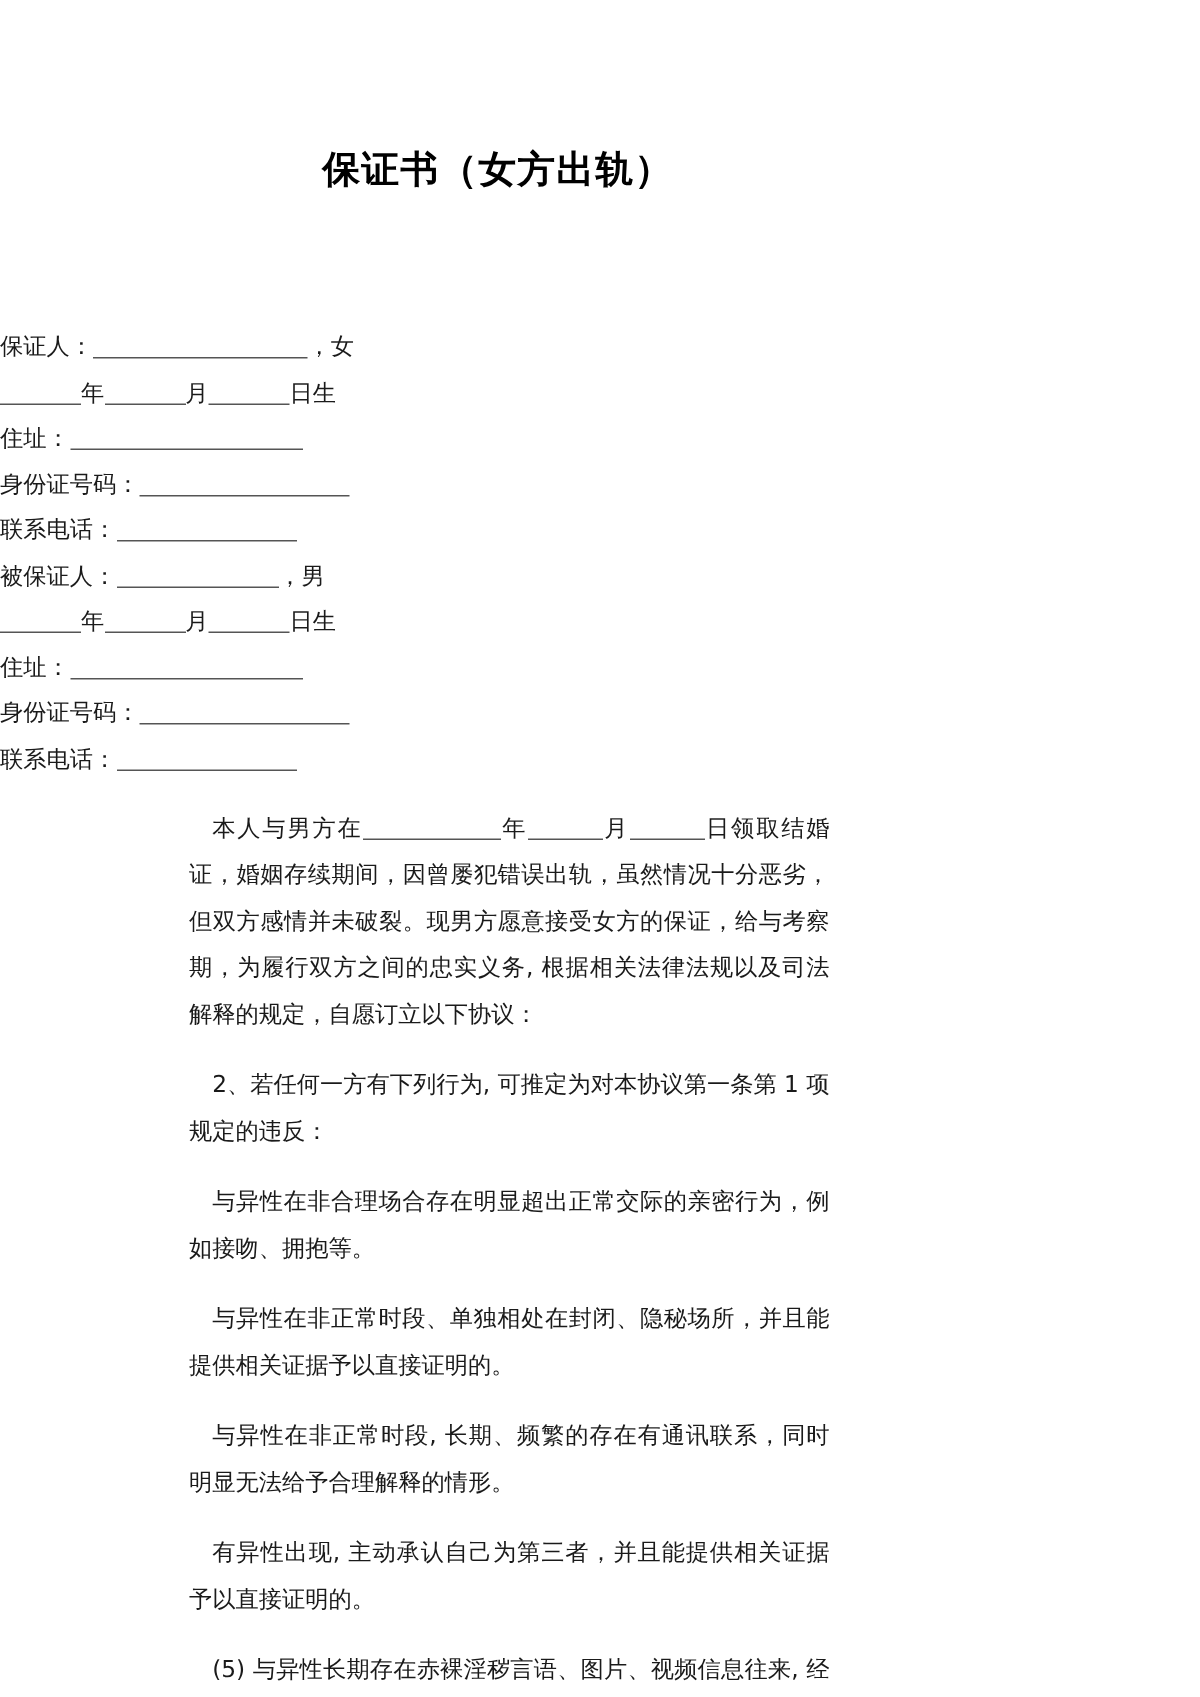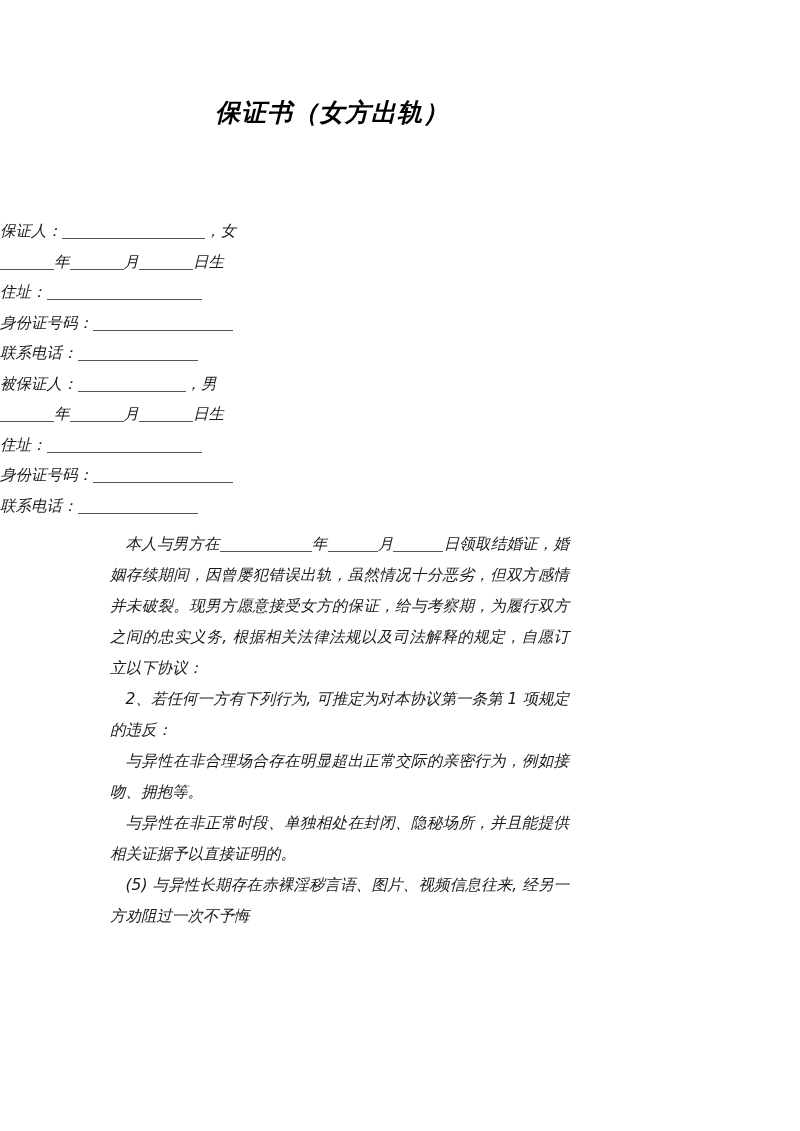--- a/index.html
+++ b/index.html
@@ -14,21 +14,20 @@
     color: #1a1a1a;
     position: relative;
     overflow: hidden;
   }
   .page {
     box-sizing: border-box;
     width: 664px;
     height: 1131px;
     padding: 0;
     position: relative;
-    font-style: italic;
   }
   .doc-title {
     text-align: center;
     font-size: 25px;
     font-weight: bold;
     letter-spacing: 1px;
     margin: 0;
     padding-top: 96px;
     line-height: 34px;
     color: #000000;
@@ -60,21 +59,21 @@
   .b-inline-d{ width: 50px; }
 
   .body-block {
     margin-top: 8px;
     padding-left: 110px;
     padding-right: 95px;
   }
   p.para {
     font-size: 15.5px;
     line-height: 31px;
-    margin: 0;
+    margin: 16px;
     text-align: justify;
     text-justify: inter-ideograph;
     color: #1a1a1a;
     word-break: break-all;
   }
   p.indent-1 {
     text-indent: 1em;
   }
 </style>
 </head>
@@ -133,19 +132,21 @@
     <p class="para indent-1"><span>本人与男方在</span><span class="blank b-inline-y"></span><span>年</span><span class="blank b-inline-m"></span><span>月</span><span class="blank b-inline-d"></span><span>日领取结婚证，婚姻存续期间，因曾屡犯错误出轨，虽然情况十分恶劣，但双方感情并未破裂。现男方愿意接受女方的保证，给与考察期，为履行双方之间的忠实义务, 根据相关法律法规以及司法解释的规定，自愿订立以下协议：</span></p>
 
 
 
     <p class="para indent-1">2、若任何一方有下列行为, 可推定为对本协议第一条第 1 项规定的违反：</p>
 
     <p class="para indent-1">与异性在非合理场合存在明显超出正常交际的亲密行为，例如接吻、拥抱等。</p>
 
     <p class="para indent-1">与异性在非正常时段、单独相处在封闭、隐秘场所，并且能提供相关证据予以直接证明的。</p>
 
+    <p class="para indent-1">与异性在非正常时段, 长期、频繁的存在有通讯联系，同时明显无法给予合理解释的情形。</p>
 
+    <p class="para indent-1">有异性出现, 主动承认自己为第三者，并且能提供相关证据予以直接证明的。</p>
 
     <p class="para indent-1">(5) 与异性长期存在赤裸淫秽言语、图片、视频信息往来, 经另一方劝阻过一次不予悔</p>
 
   </div>
 
 </div>
 
 </body></html>

